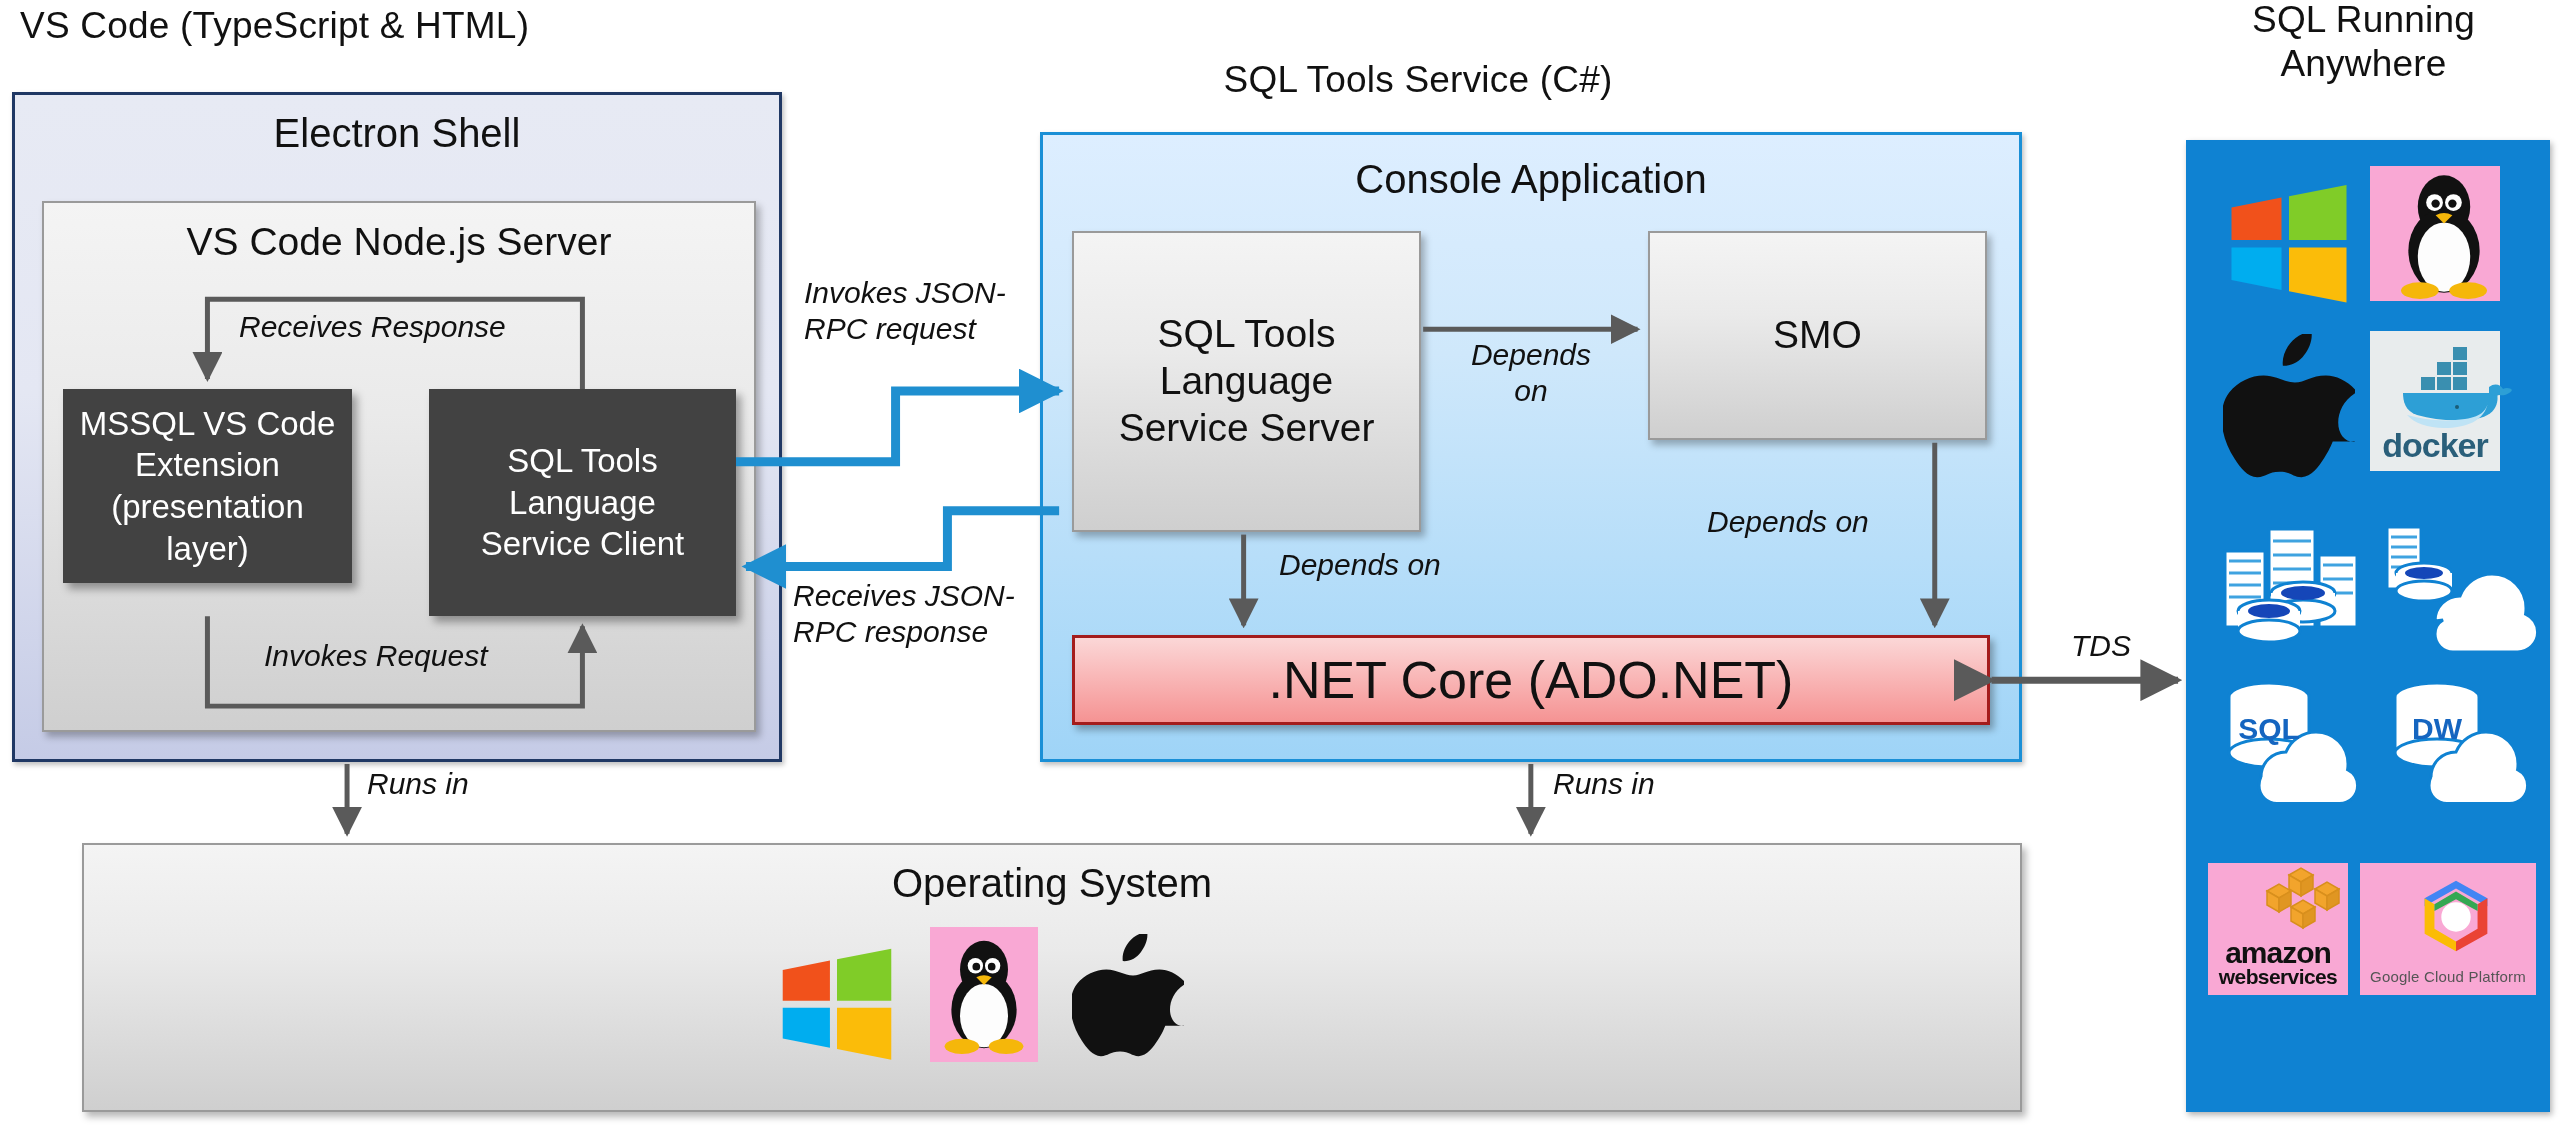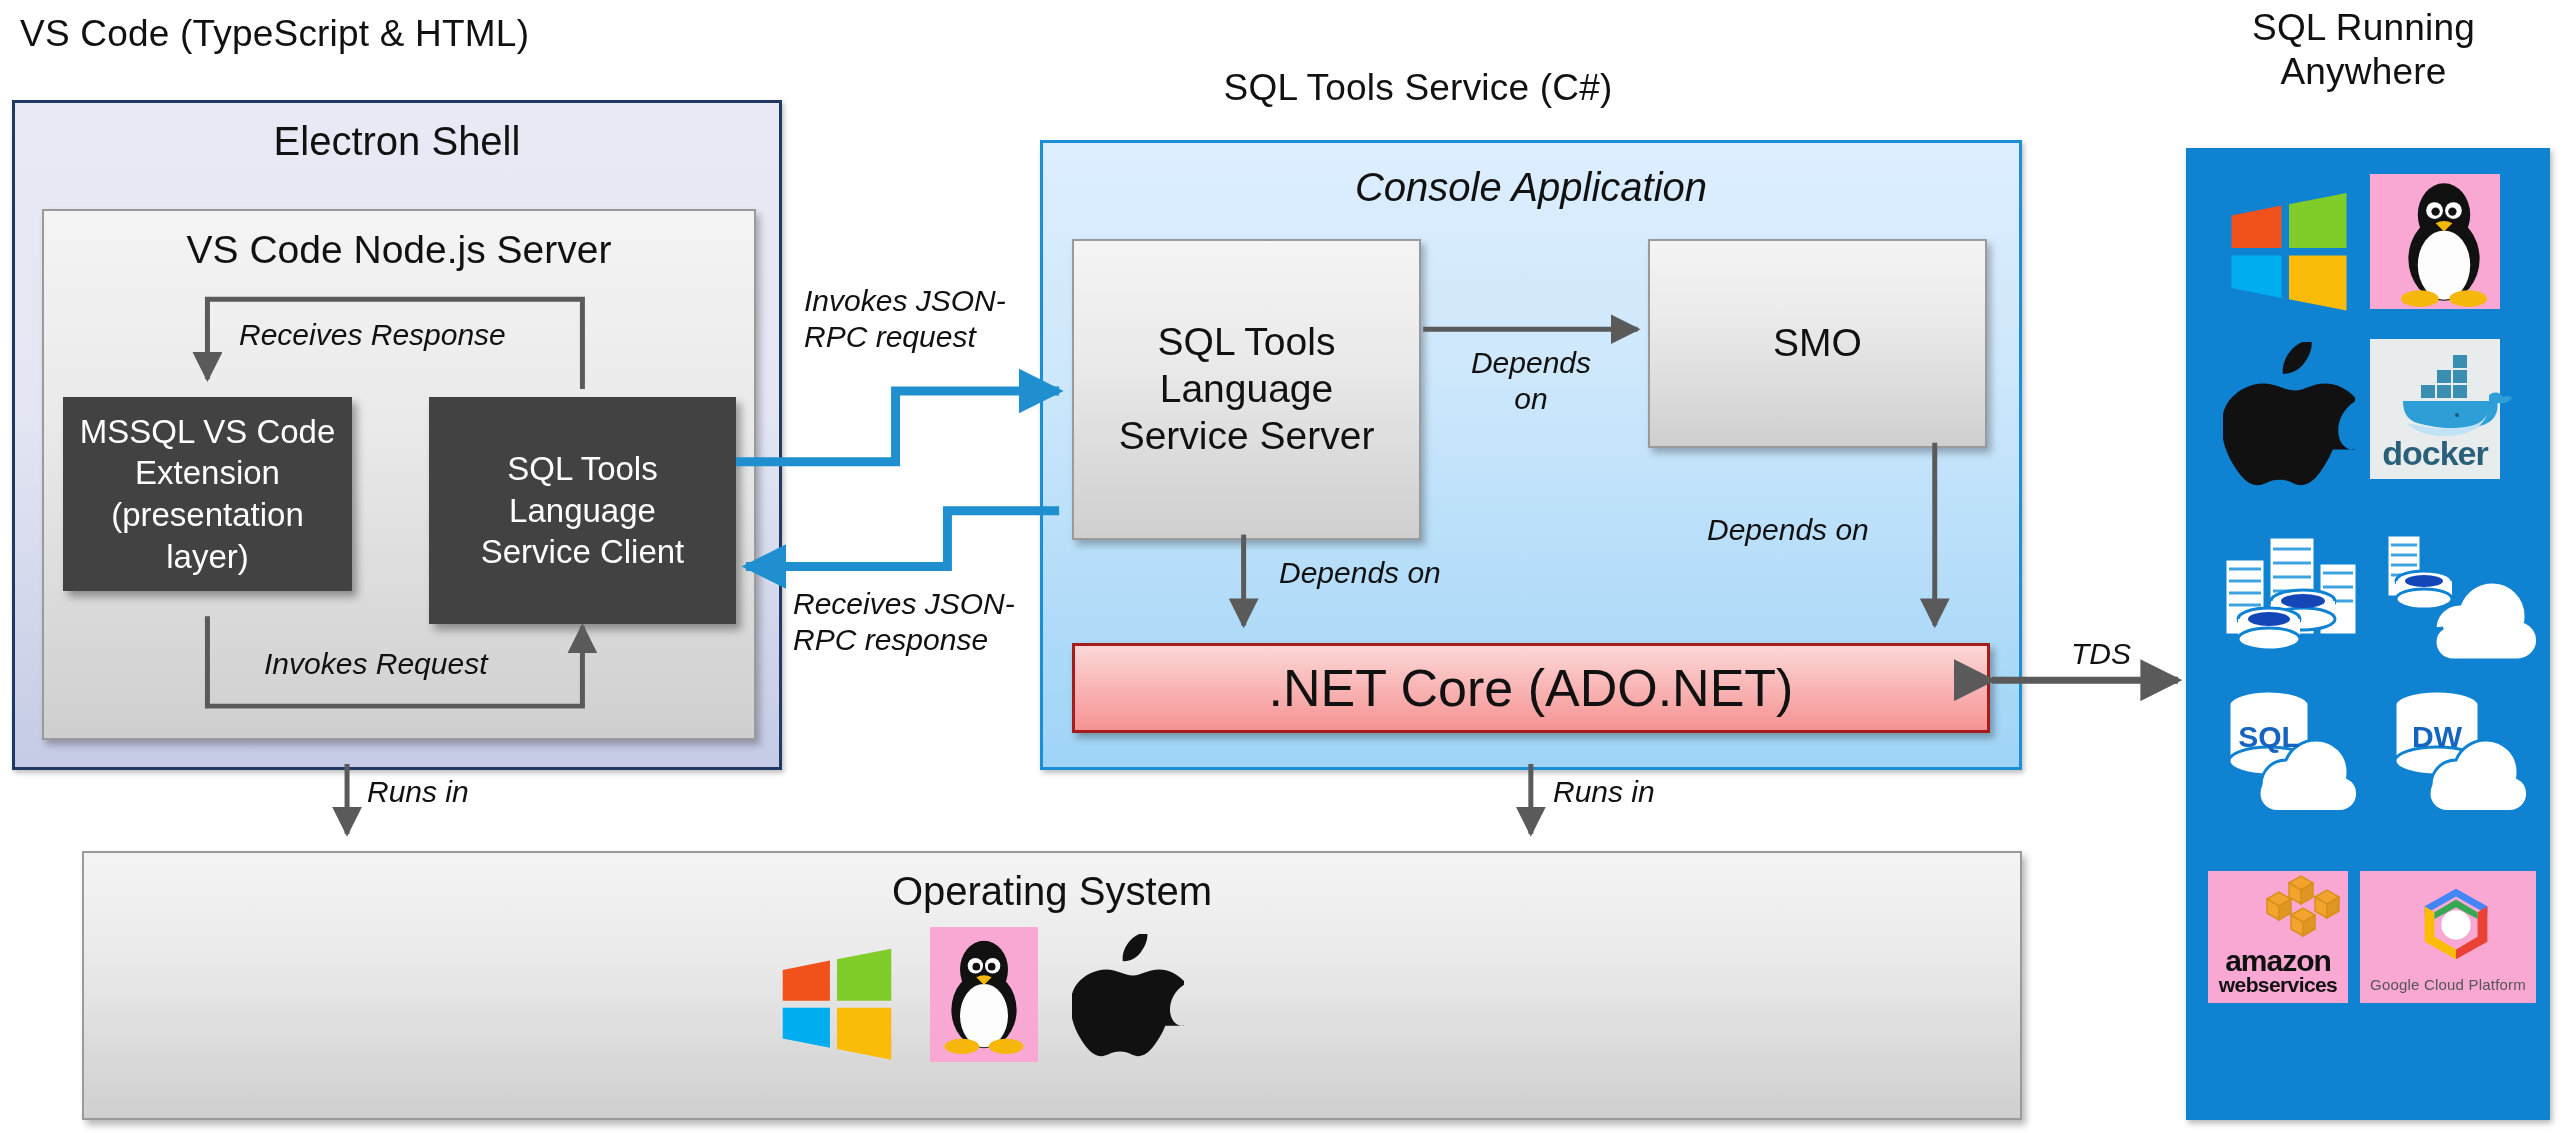--- a/index.html
+++ b/index.html
@@ -1,39 +1,38 @@
 <!DOCTYPE html>
 <html><head>
 <meta charset="utf-8">
 <style>
   html,body{margin:0;padding:0;background:#fff;}
   body{
     width:2576px;height:1134px;position:relative;overflow:hidden;
     font-family:"Liberation Sans","DejaVu Sans",sans-serif;color:#111;
   }
   .stage{position:absolute;inset:0;}
-  .abs{position:absolute;box-sizing:border-box;margin-top:8px;}
+  .abs{position:absolute;box-sizing:border-box;}
 
   
   .caption{
     font-size:37px;color:#111;text-align:center;line-height:1.18;
     white-space:pre-line;letter-spacing:0.2px;
   }
 
   
   .panel-electron{
     background:linear-gradient(180deg,#e7eaf4 0%,#e4e7f3 45%,#c5cbe6 100%);
     border:3px solid #203864;
     box-shadow:2px 3px 5px rgba(0,0,0,.25);
   }
   .panel-console{
     background:linear-gradient(180deg,#ddeeff 0%,#cfe8fb 35%,#9fd4f7 100%);
     border:3px solid #1a8fd6;
     box-shadow:2px 3px 5px rgba(0,0,0,.25);
-    font-style:italic;
   }
   .panel-sqlanywhere{
     background:#0f82d2;
     box-shadow:2px 3px 6px rgba(0,0,0,.3);
   }
   .panel-title{
     position:absolute;left:0;right:0;text-align:center;
     font-size:40px;color:#111;line-height:1.1;
   }
 

